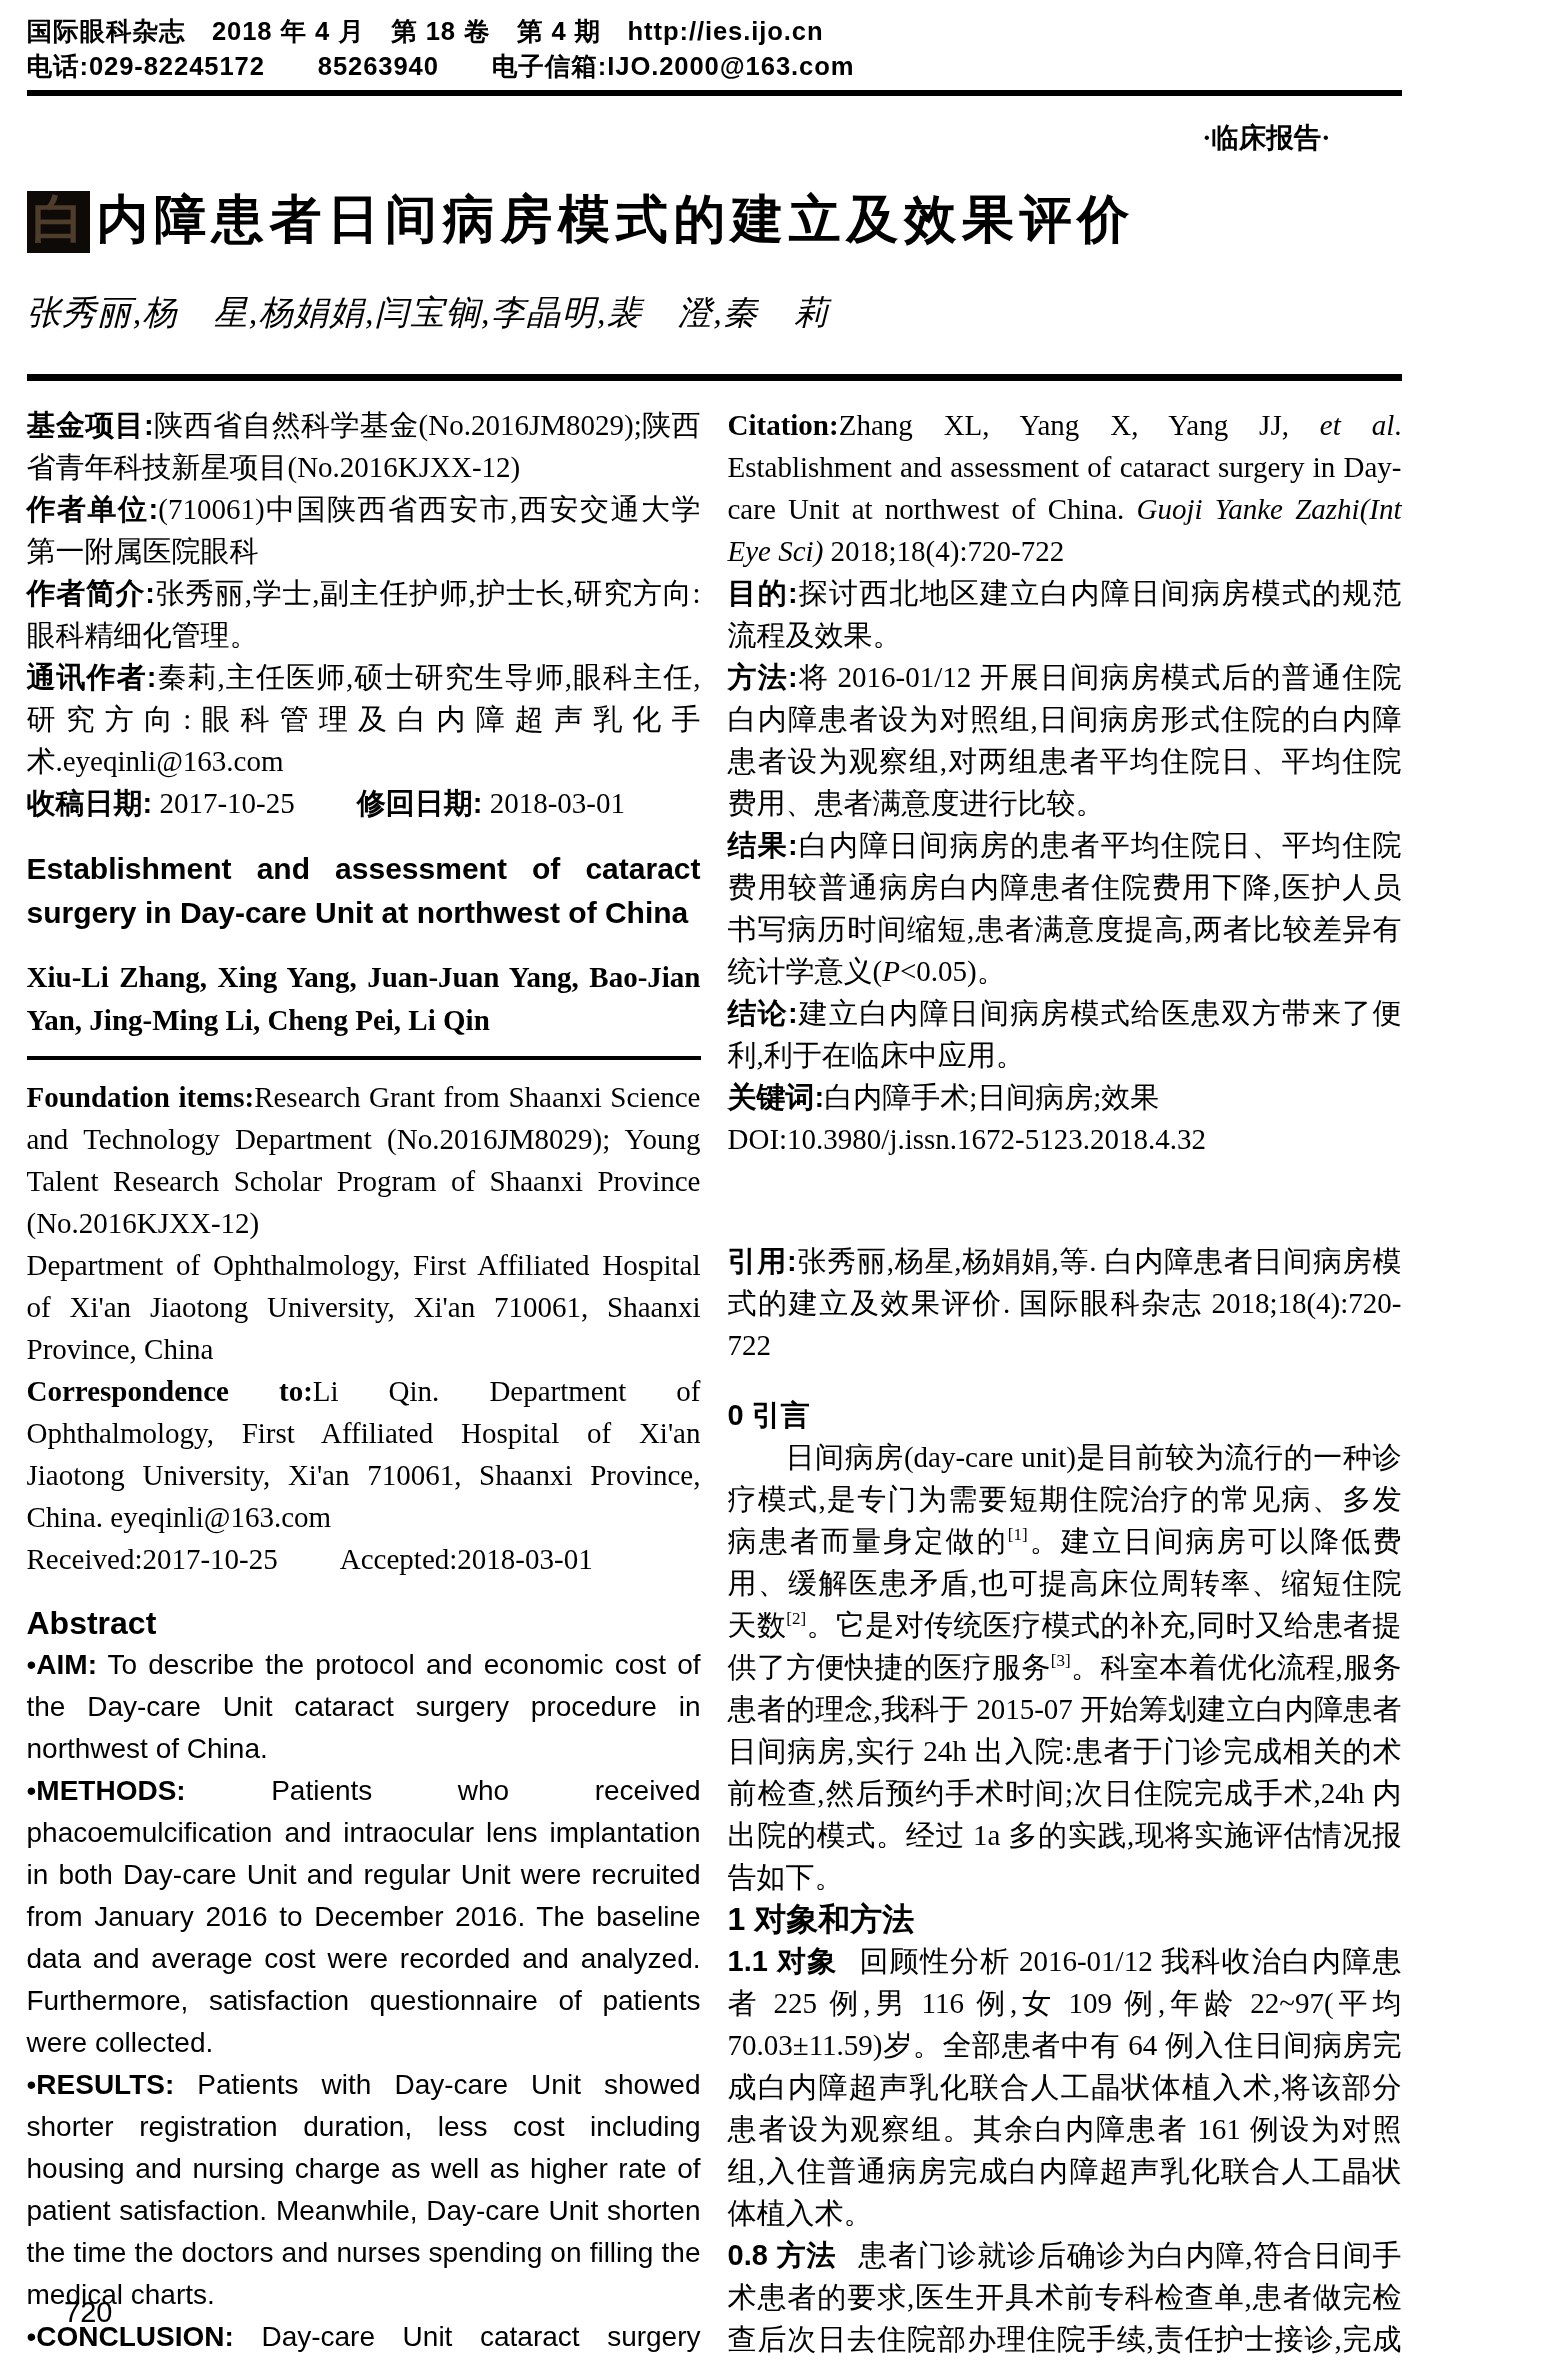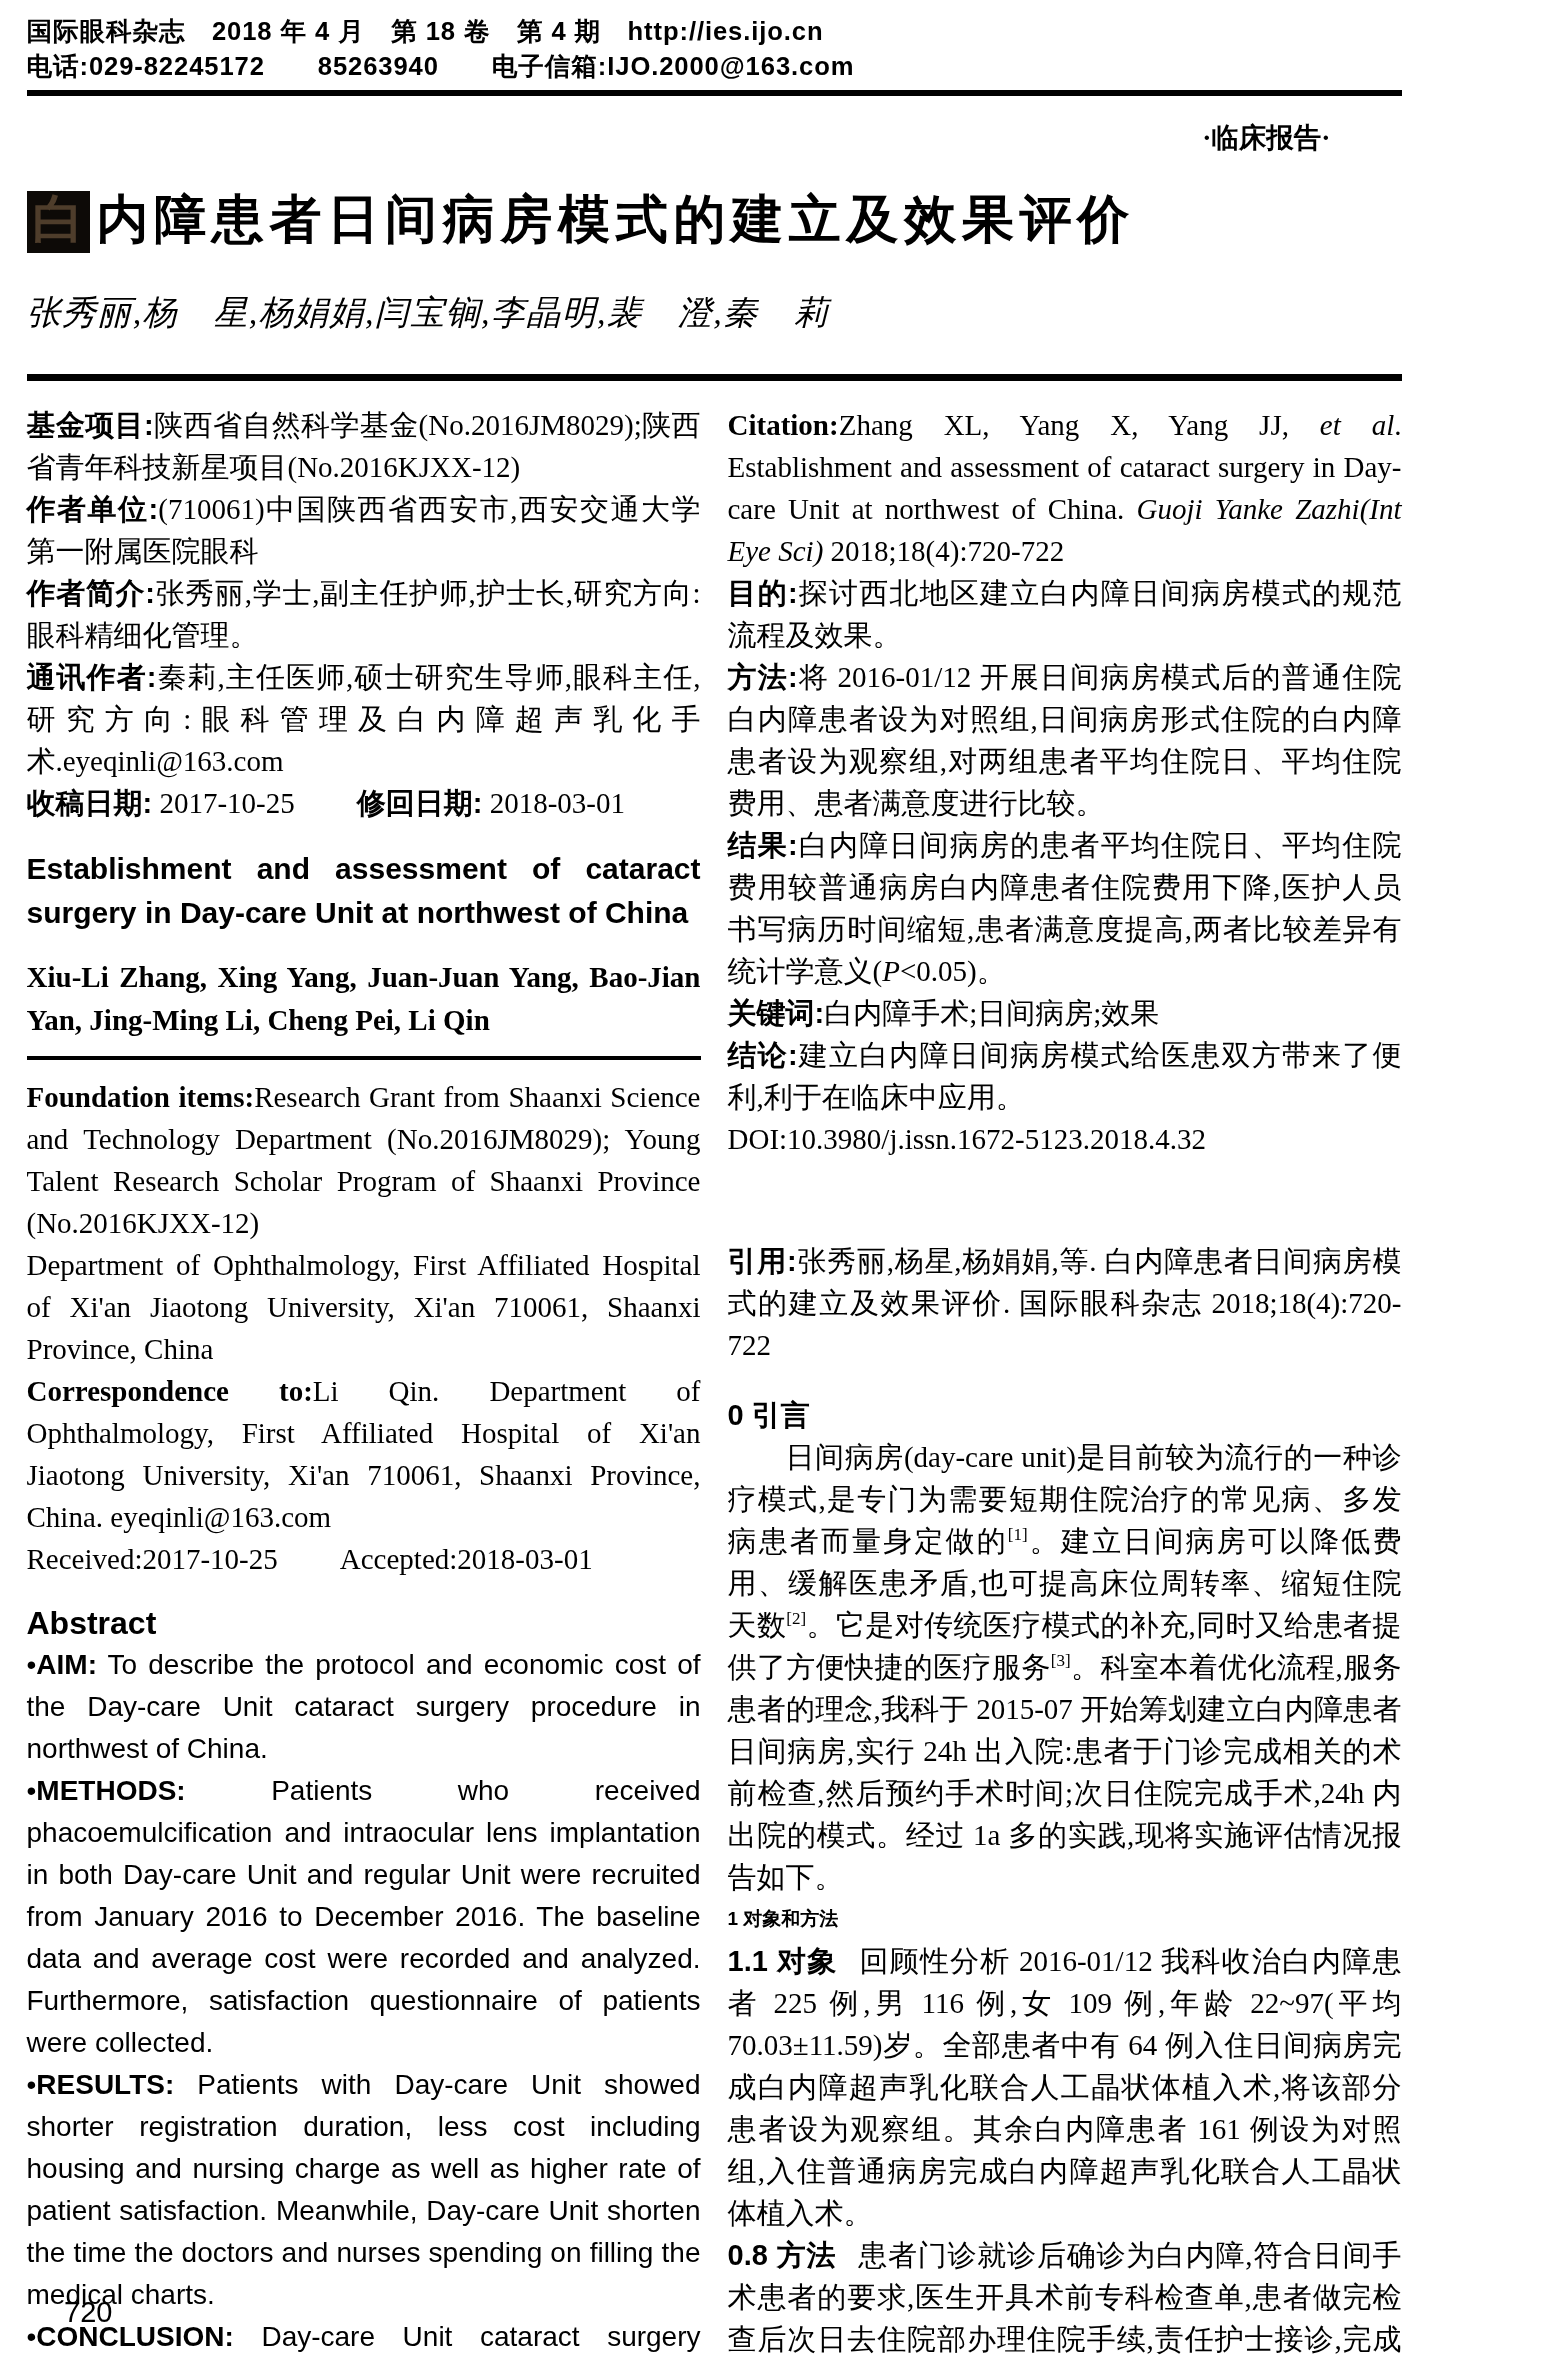--- a/index.html
+++ b/index.html
@@ -122,21 +122,21 @@
   .intro-h{
     margin-top:28px !important;
     font-family:"Liberation Sans","DejaVu Sans",sans-serif;
     font-weight:bold;
     font-size:29px;
     line-height:42px;
   }
   .sec-h{
     font-family:"Liberation Sans","DejaVu Sans",sans-serif;
     font-weight:bold;
-    font-size:19px;
+    font-size:32px;
     line-height:42px;
   }
   .indent{text-indent:58px;}
   .page-number{
     position:absolute;
     left:64px;
     top:2298px;
     font-family:"Liberation Sans","DejaVu Sans",sans-serif;
     font-size:29px;
     line-height:29px;
@@ -190,22 +190,22 @@
       <p class="abs-p"><span>•</span><span class="lbl">KEYWORDS:</span><span>cataract surgery; Day-care Unit; effect</span></p>
     </section>
 
     <section class="col">
       <p><span class="lbl-serif">Citation:</span><span>Zhang XL, Yang X, Yang JJ, </span><span class="it">et al</span><span>. Establishment and assessment of cataract surgery in Day-care Unit at northwest of China. </span><span class="it">Guoji Yanke Zazhi(Int Eye Sci)</span><span> 2018;18(4):720-722</span></p>
 
 
       <p><span class="lbl">目的:</span><span>探讨西北地区建立白内障日间病房模式的规范流程及效果。</span></p>
       <p><span class="lbl">方法:</span><span>将 2016-01/12 开展日间病房模式后的普通住院白内障患者设为对照组,日间病房形式住院的白内障患者设为观察组,对两组患者平均住院日、平均住院费用、患者满意度进行比较。</span></p>
       <p><span class="lbl">结果:</span><span>白内障日间病房的患者平均住院日、平均住院费用较普通病房白内障患者住院费用下降,医护人员书写病历时间缩短,患者满意度提高,两者比较差异有统计学意义(</span><span class="it">P</span><span>&lt;0.05)。</span></p>
+      <p><span class="lbl">结论:</span><span>建立白内障日间病房模式给医患双方带来了便利,利于在临床中应用。</span></p>
       <p><span class="lbl">关键词:</span><span>白内障手术;日间病房;效果</span></p>
-      <p><span class="lbl">结论:</span><span>建立白内障日间病房模式给医患双方带来了便利,利于在临床中应用。</span></p>
       <p>DOI:10.3980/j.issn.1672-5123.2018.4.32</p>
 
       <p class="cite-cn"><span class="lbl">引用:</span><span>张秀丽,杨星,杨娟娟,等. 白内障患者日间病房模式的建立及效果评价. 国际眼科杂志 2018;18(4):720-722</span></p>
 
       <p class="intro-h">0 引言</p>
 
       <p class="indent"><span>日间病房(day-care unit)是目前较为流行的一种诊疗模式,是专门为需要短期住院治疗的常见病、多发病患者而量身定做的</span><sup>[1]</sup><span>。建立日间病房可以降低费用、缓解医患矛盾,也可提高床位周转率、缩短住院天数</span><sup>[2]</sup><span>。它是对传统医疗模式的补充,同时又给患者提供了方便快捷的医疗服务</span><sup>[3]</sup><span>。科室本着优化流程,服务患者的理念,我科于 2015-07 开始筹划建立白内障患者日间病房,实行 24h 出入院:患者于门诊完成相关的术前检查,然后预约手术时间;次日住院完成手术,24h 内出院的模式。经过 1a 多的实践,现将实施评估情况报告如下。</span></p>
 
       <p class="sec-h">1 对象和方法</p>
 

